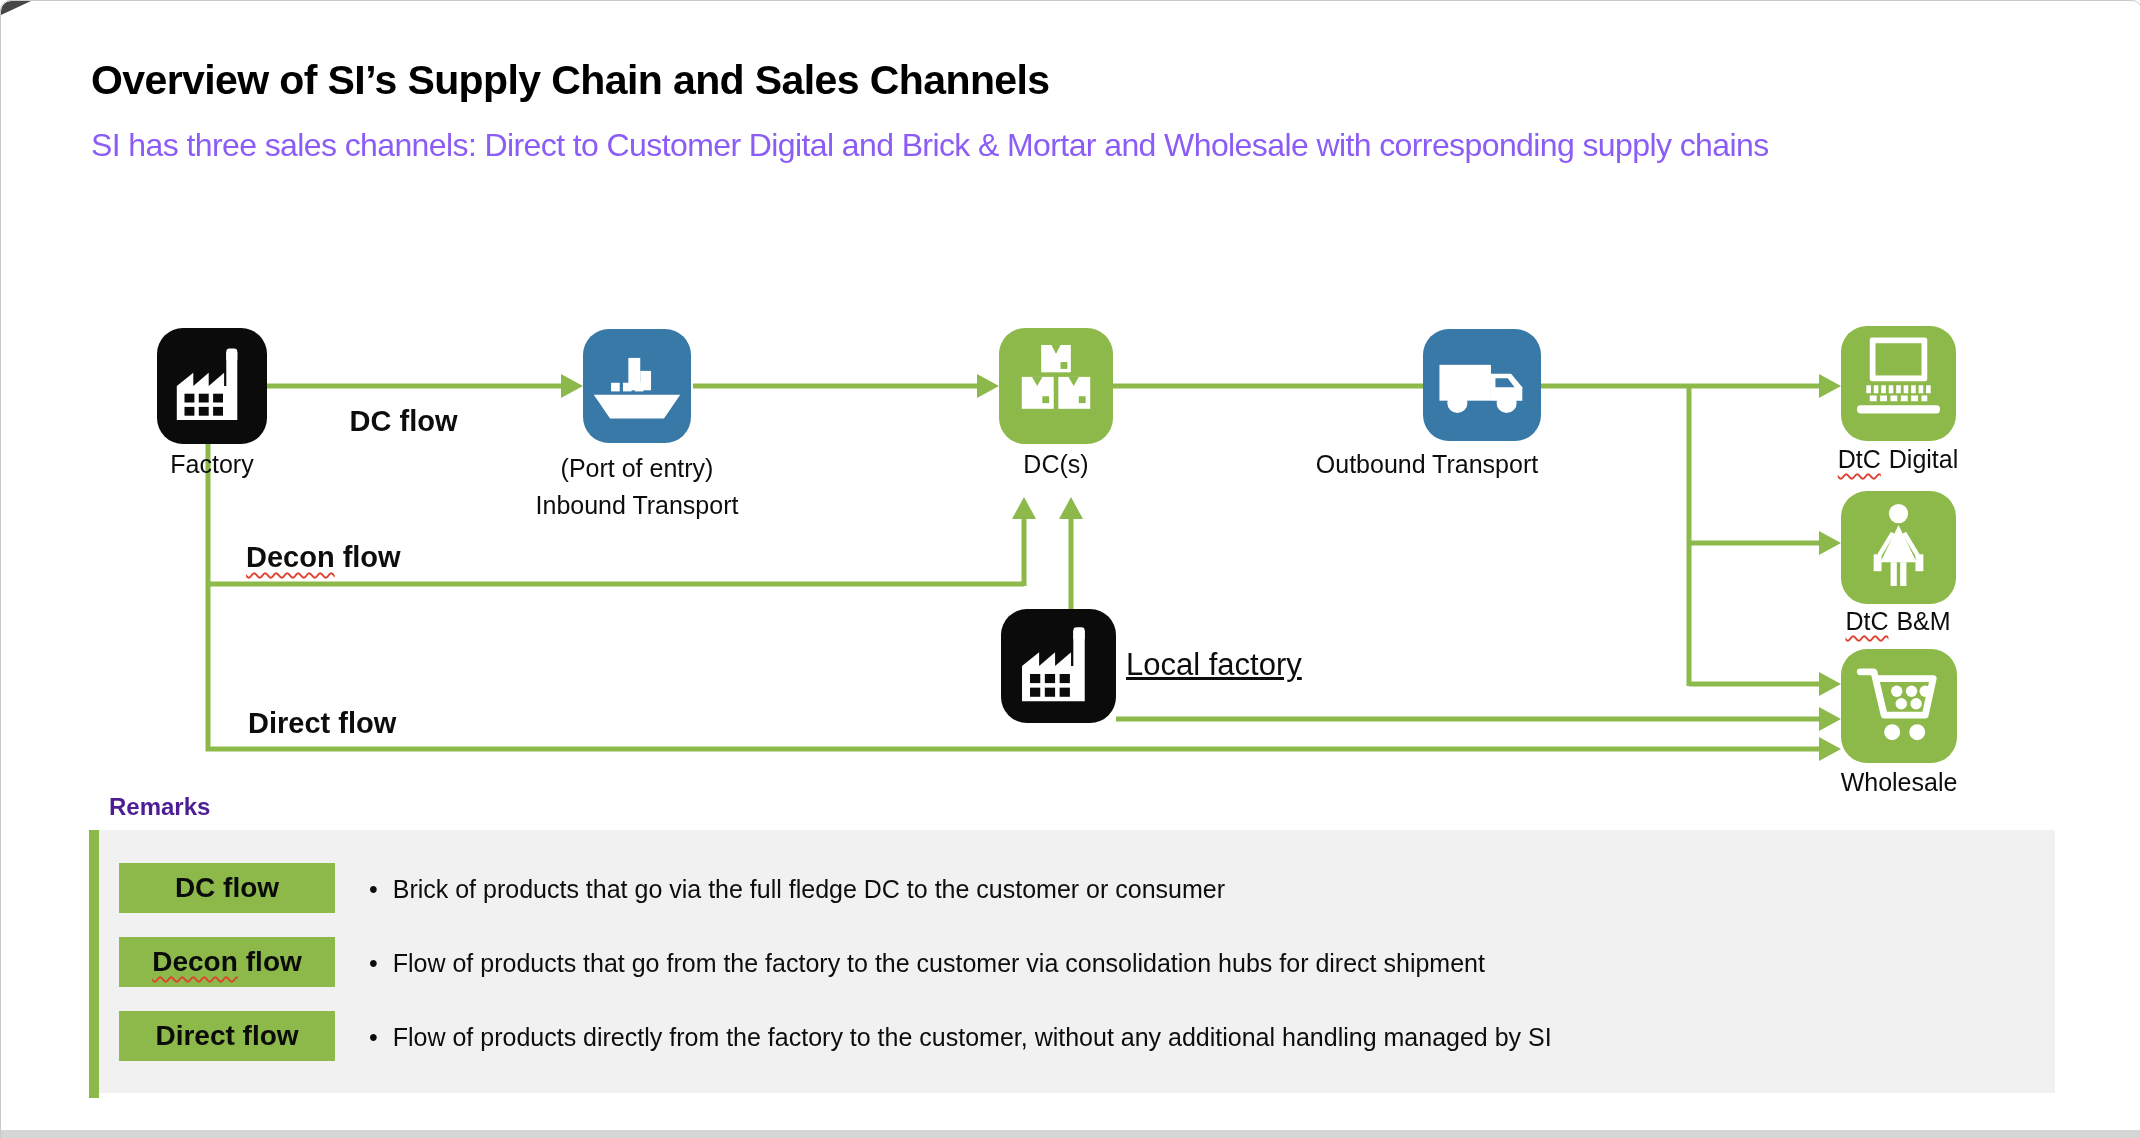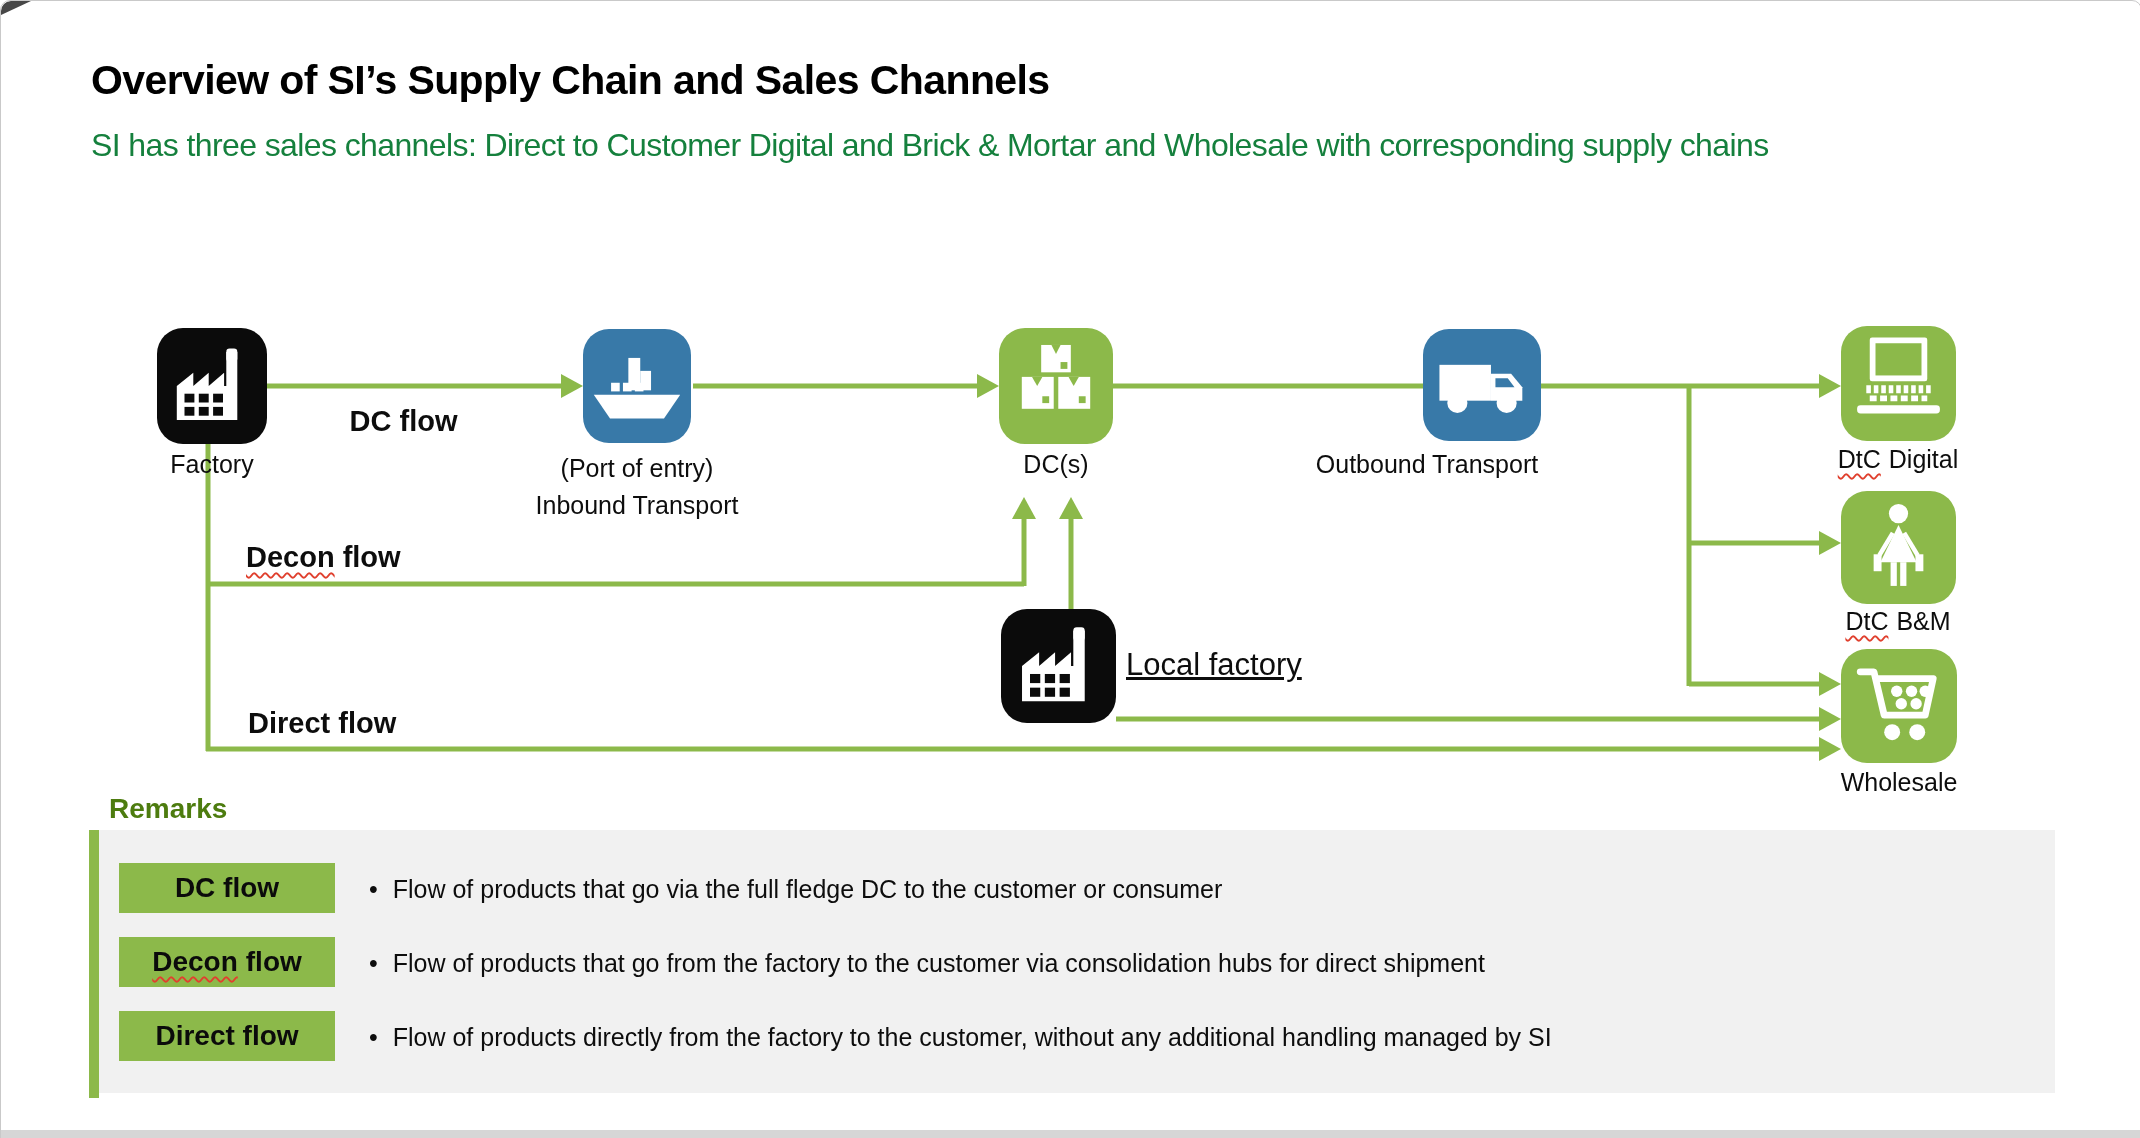--- a/index.html
+++ b/index.html
@@ -7,35 +7,35 @@
     position:relative;width:2140px;height:1138px;background:#ffffff;
     border:1px solid #c9c9c9;border-radius:10px 10px 0 0;overflow:hidden;
     font-family:"Liberation Sans","DejaVu Sans",sans-serif;color:#0d0d0d;
   }
   .corner-mark{position:absolute;top:0;left:0;width:30px;height:14px;background:#474747;
     clip-path:polygon(0 0,100% 0,0 100%);border-top-left-radius:10px;}
   .bottom-strip{position:absolute;left:0;right:0;bottom:0;height:9px;background:#d6d6d6;}
 
   .title{position:absolute;left:90px;top:56px;font-size:41px;letter-spacing:-0.6px;color:#000;font-weight:bold;}
   .subtitle{position:absolute;left:90px;top:120px;width:1880px;font-size:32px;line-height:49px;
-    letter-spacing:-0.6px;color:#15803d;}
+    letter-spacing:-0.6px;color:#8b5cf6;}
 
   .connectors{position:absolute;left:0;top:0;pointer-events:none;}
 
   .node{position:absolute;border-radius:26px;}
   .node svg{display:block;width:100%;height:100%;}
 
   .nlabel{position:absolute;font-size:25px;text-align:center;white-space:nowrap;color:#0d0d0d;}
   .nlabel .line{line-height:37px;}
   .flabel{position:absolute;font-weight:bold;font-size:29px;color:#0d0d0d;text-align:center;white-space:nowrap;}
   .suf{margin-left:8px;}
   .sq{text-decoration:underline;text-decoration-style:wavy;text-decoration-color:#e0402e;
       text-decoration-thickness:2px;text-underline-offset:5px;text-decoration-skip-ink:none;}
 
-  .remarks-h{position:absolute;left:108px;top:792px;font-weight:bold;font-size:28px;color:#4d7c0f;}
+  .remarks-h{position:absolute;left:108px;top:792px;font-weight:bold;font-size:24px;color:#4c1d95;}
   .remarks-bar{position:absolute;left:88px;top:829px;width:10px;height:268px;background:#8cb94a;}
   .remarks-panel{position:absolute;left:98px;top:829px;width:1956px;height:263px;background:#f1f1f1;}
   .rbtn{position:absolute;left:118px;width:216px;height:50px;background:#8cb94a;
     font-weight:bold;font-size:28px;color:#0b0b0b;display:flex;align-items:center;justify-content:center;}
   .rdesc{position:absolute;left:368px;font-size:25px;color:#0d0d0d;white-space:nowrap;}
   .rdesc .bullet{margin-right:8px;}
 </style>
 </head>
 <body>
 
@@ -224,21 +224,21 @@
 
   <div class="remarks-h">Remarks</div>
   <div class="remarks-bar"></div>
   <div class="remarks-panel"></div>
 
   <div class="rbtn" style="top:862px;">
     <span>DC flow</span>
   </div>
   <div class="rdesc" style="top:874px;">
     <span class="bullet">•</span>
-    <span>Flow of products that go via the full fledge DC to the customer or consumer</span>
+    <span>Brick of products that go via the full fledge DC to the customer or consumer</span>
   </div>
 
   <div class="rbtn" style="top:936px;">
     <span class="sq">Decon</span>
       <span class="suf">flow</span>
   </div>
   <div class="rdesc" style="top:948px;">
     <span class="bullet">•</span>
     <span>Flow of products that go from the factory to the customer via consolidation hubs for direct shipment</span>
   </div>

